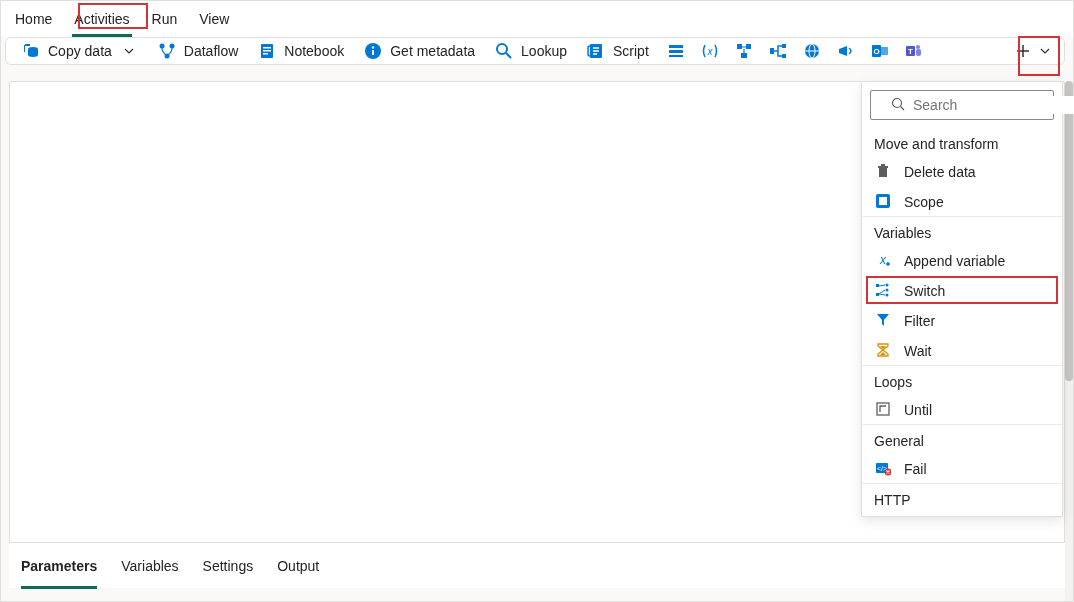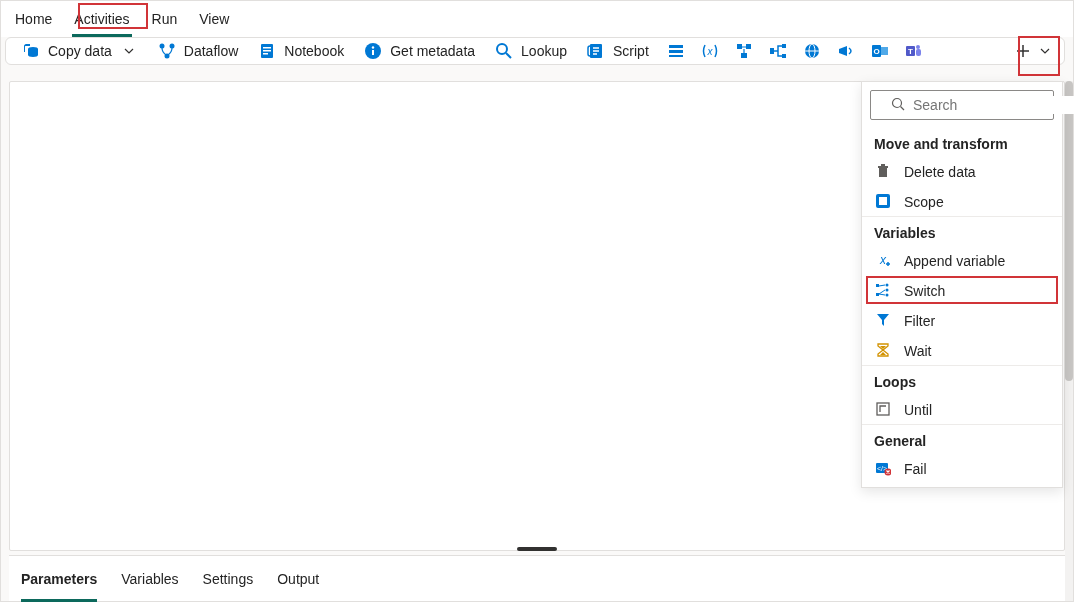--- a/index.html
+++ b/index.html
@@ -90,21 +90,21 @@
   }
   .canvas-handle {
     position:absolute;
     bottom:-1px; left:50%; transform:translateX(-50%);
     width:40px; height:4px; background:#323130; border-radius:2px;
   }
 
   
   .bottom-tabs {
     position:absolute;
-    left:8px; right:8px; bottom:0; height:46px;
+    left:8px; right:8px; bottom:13px; height:46px;
     display:flex; align-items:center; gap:24px;
     padding:0 12px;
     background:#fff;
     border-top:1px solid #e1dfdd;
   }
   .btab {
     height:32px; line-height:32px; cursor:pointer;
     position:relative;
   }
   .btab.active { font-weight:600; }
@@ -130,21 +130,21 @@
     border:1px solid #8a8886;
     border-radius:2px;
     display:flex; align-items:center;
     padding:0 20px; gap:6px;
   }
   .panel-search input {
     border:none; outline:none; flex:1; font-size:14px;
   }
   .panel-section {
     padding: 8px 12px 4px 12px;
-    font-weight:700;
+    font-weight:400;
     border-top:1px solid #edebe9;
   }
   .panel-section.first { border-top:none; }
   .panel-item {
     display:flex; align-items:flex-end; gap:12px;
     padding: 6px 12px;
     cursor:pointer;
     position:relative;
   }
   .panel-icon {
@@ -448,19 +448,20 @@
         <svg width="16" height="16" viewBox="0 0 16 16">
             <rect x="1" y="3" width="12" height="10" rx="1" fill="currentColor"></rect>
             <text x="7" y="11" text-anchor="middle" fill="#fff" font-size="7">&lt;/&gt;</text>
             <circle cx="13" cy="12" r="3.5" fill="#d13438"></circle>
             <path d="M11.5 10.5 L14.5 13.5 M14.5 10.5 L11.5 13.5" stroke="#fff" stroke-width="1.2"></path>
           </svg>
       </span>
       <span>Fail</span>
     </div>
 
+    <div class="panel-section">HTTP</div>
   </div>
 
   <div class="vsb">
     <div class="vsb-thumb"></div>
   </div>
 
 </div>
 
 </body></html>

